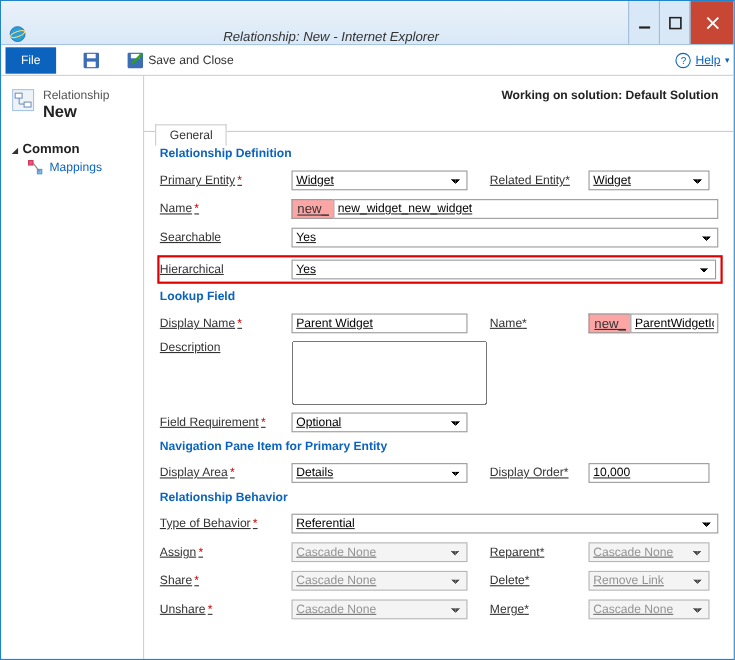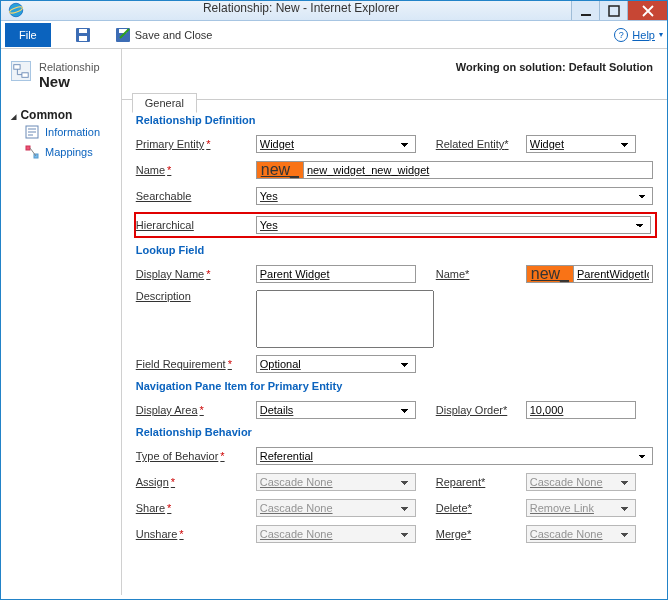--- a/index.html
+++ b/index.html
@@ -1,17 +1,17 @@
 <!DOCTYPE html>
 <html><head>
 <meta charset="utf-8">
 <style>
 * { box-sizing: border-box; margin: 0; padding: 0; }
 body { font-family: "Segoe UI", Tahoma, sans-serif; font-size: 11px; background: #fff; color: #333; width: 668px; height: 600px; overflow: hidden; border: 1px solid #2283c8; }
-.titlebar { height: 20px; background: linear-gradient(#ebf2fa, #d9e8f7); display: flex; align-items: flex-start; border-bottom: 1px solid #a7c5e2; }
+.titlebar { height: 40px; background: linear-gradient(#ebf2fa, #d9e8f7); display: flex; align-items: flex-end; border-bottom: 1px solid #a7c5e2; font-style: italic; }
 .titlebar .ie-icon { width: 18px; height: 18px; margin: 0 6px; }
 .titlebar .title-text { flex: 1; text-align: center; color: #333; font-size: 12px; }
 .win-btns { display: flex; height: 100%; }
 .win-btn { width: 28px; height: 100%; display: flex; align-items: center; justify-content: center; background: #d9e8f7; border-left: 1px solid #9fbdd8; font-size: 12px; }
 .win-btn.close { background: #c74634; color: #fff; width: 40px; }
 .win-btn svg { width: 12px; height: 12px; }
 
 .cmdbar { height: 28px; display: flex; align-items: center; padding: 0 4px; gap: 24px; border-bottom: 1px solid #d0d0d0; }
 .file-tab { background: #0b63be; color: #fff; padding: 6px 14px; font-size: 11px; }
 .cmd-icon { width: 16px; height: 16px; display: flex; align-items: center; justify-content: center; }
@@ -40,21 +40,21 @@
 .lbl .req { color: #c00; margin-left: 2px; }
 .field { flex: 1; display: flex; align-items: center; gap: 2px; }
 .field.half { flex: 0 0 160px; }
 .gap { width: 20px; }
 .lbl2 { width: 90px; font-size: 11px; }
 .field2 { flex: 0 0 110px; display: flex; }
 select.ctl, input.ctl, .ro-ctl { height: 18px; border: 1px solid #999; font-size: 11px; padding: 2px 3px; background: #fff; width: 100%; }
 select.ctl { appearance: none; -webkit-appearance: none; background-image: linear-gradient(45deg, transparent 50%, #000 50%), linear-gradient(135deg, #000 50%, transparent 50%); background-position: calc(100% - 10px) 7px, calc(100% - 6px) 7px; background-size: 4px 4px, 4px 4px; background-repeat: no-repeat; padding-right: 18px; }
 select.ctl[disabled] { background-color: #f0f0f0; color: #666; }
 .ro-ctl { background: #f0f0f0; color: #666; display: flex; align-items: center; }
-.name-prefix { height: 18px; border: 1px solid #999; border-right: none; padding: 0 4px; font-size: 16px; display: flex; align-items: center; background: #f97316; }
+.name-prefix { height: 18px; border: 1px solid #999; border-right: none; padding: 0 4px; font-size: 12px; display: flex; align-items: center; background: #fca5a5; }
 .name-input { flex: 1; }
 textarea.ctl { height: 58px; resize: none; }
 .hl { border: 2px solid #e00000; padding: 2px 4px 2px 0; margin: 0 -4px 6px -2px; }
 </style>
 </head>
 <body>
 
 <div class="titlebar">
   <svg class="ie-icon" viewBox="0 0 24 24">
       <circle cx="12" cy="12" r="9" fill="#2aa0da" stroke="#0b63be" stroke-width="1"></circle>
@@ -118,27 +118,20 @@
           </svg>
       </span>
       <div>
         <div class="entity-hdr">Relationship</div>
         <div class="entity-name">New</div>
       </div>
     </div>
     <div class="common-hdr">Common</div>
     <div class="sb-item">
       <svg class="icn" viewBox="0 0 14 14">
-          <rect x="1" y="1" width="12" height="12" fill="#fff" stroke="#6a89b5"></rect>
-          <path d="M3 4h8M3 7h8M3 10h5" stroke="#6a89b5"></path>
-        </svg>
-      <span>Information</span>
-    </div>
-    <div class="sb-item">
-      <svg class="icn" viewBox="0 0 14 14">
           <rect x="1" y="1" width="4" height="4" fill="#e57" stroke="#c35"></rect>
           <rect x="9" y="9" width="4" height="4" fill="#7be" stroke="#59c"></rect>
           <path d="M5 3 L11 11" stroke="#888"></path>
         </svg>
       <span>Mappings</span>
     </div>
   </div>
 
   <div class="main">
     <div class="main-hdr">Working on solution: Default Solution</div>

